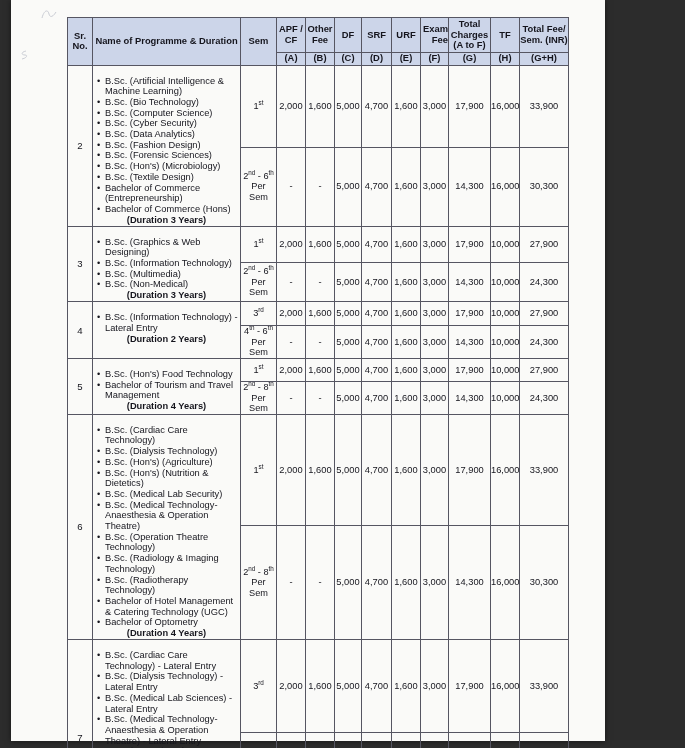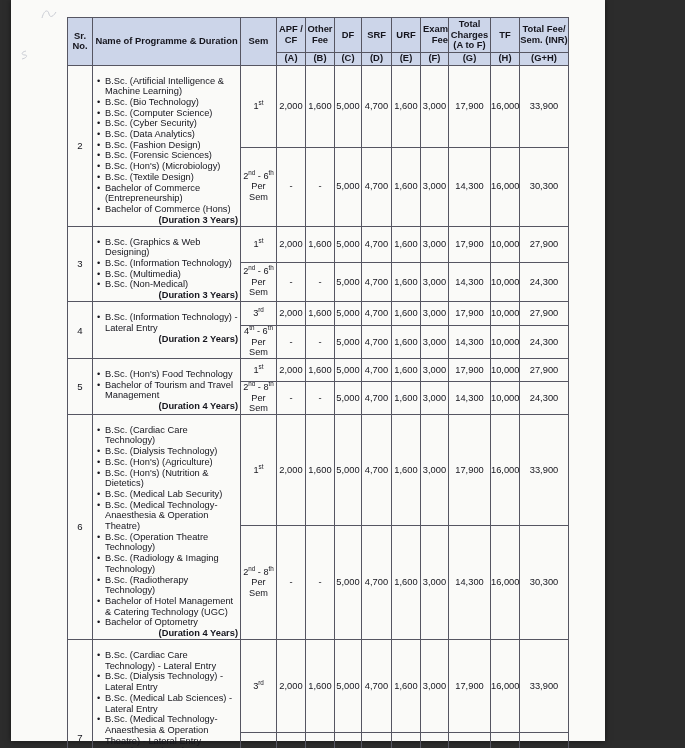--- a/index.html
+++ b/index.html
@@ -13,21 +13,21 @@
              table-layout:fixed;font-size:9.3px;color:#15151d;}
   .fee-table th,.fee-table td{border:1px solid #565662;padding:0;overflow:hidden;}
   .fee-table thead th{background:#ccd5e9;font-size:9.4px;font-weight:bold;text-align:center;
                       vertical-align:middle;line-height:10.5px;padding:1px 0;}
   .fee-table thead tr.subhead th{height:12px;padding:0;}
   td.sr{ text-align:center;vertical-align:middle;font-size:9.6px;}
   td.name{vertical-align:top;padding:10px 2px 0 2px;}
   ul.prog{list-style:none;margin:0;padding:0;line-height:10.7px;}
   ul.prog li{position:relative;padding-left:10px;}
   ul.prog li::before{content:"\2022";position:absolute;left:2px;top:0;}
-  .duration{font-weight:bold;text-align:right;line-height:11px;}
+  .duration{font-weight:bold;text-align:center;line-height:11px;}
   td.sem,td.fee{text-align:center;vertical-align:middle;line-height:10.6px;}
   td.sem{font-size:9.2px;}
   sup{font-size:6.3px;line-height:0;vertical-align:super;}
   svg.squiggle{display:block;}
 </style>
 </head>
 <body>
 
 <div class="stage">
   <div class="page">

